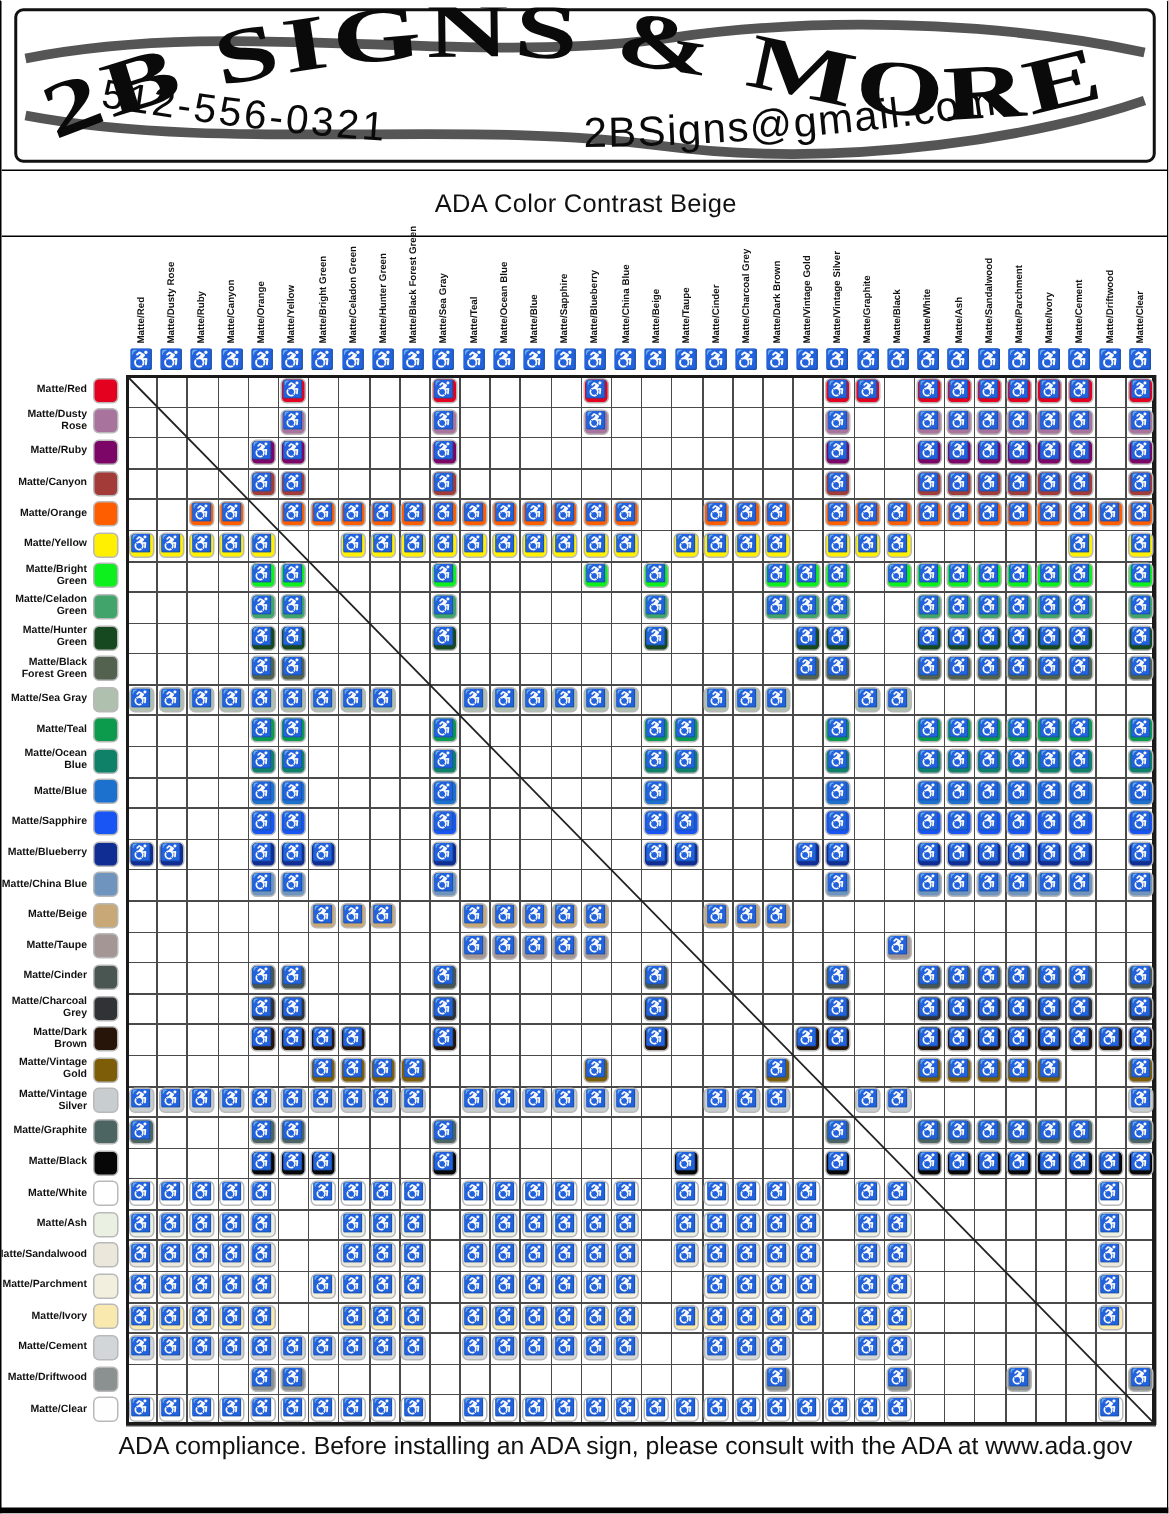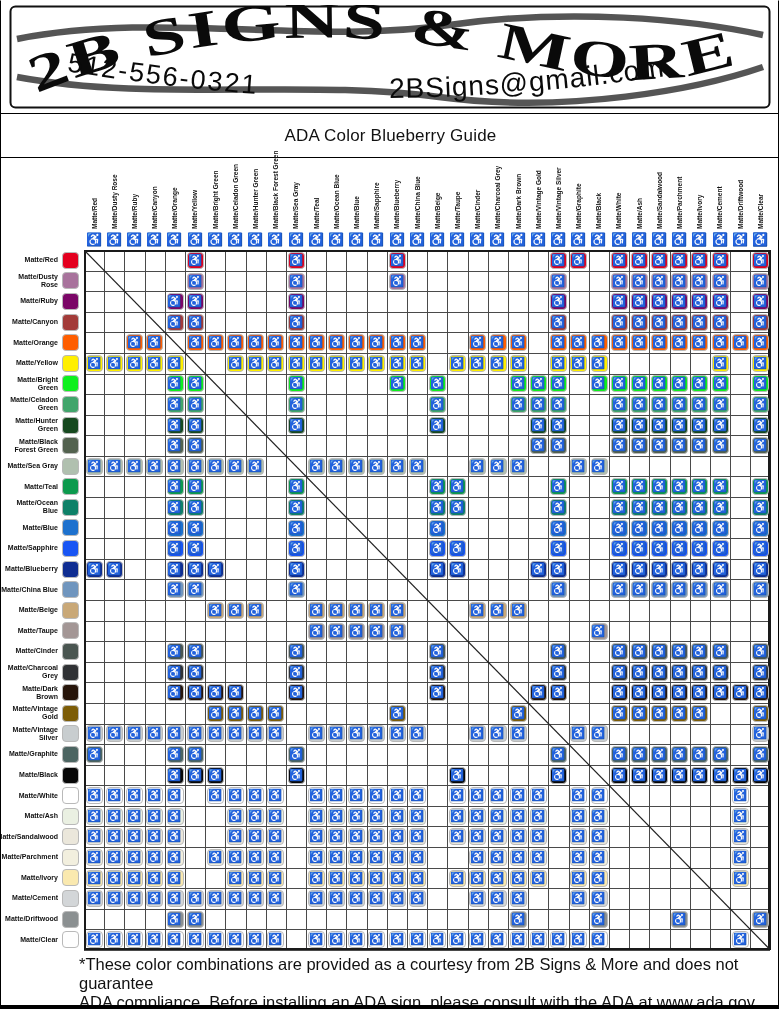--- a/index.html
+++ b/index.html
@@ -44,21 +44,21 @@
     </text>
     <text font-family="'Liberation Sans', sans-serif" font-size="27" fill="#0a0a0a" letter-spacing="2">
       <textPath href="#arcContact" startOffset="14">512-556-0321</textPath>
     </text>
     <text font-family="'Liberation Sans', sans-serif" font-size="28" fill="#0a0a0a" letter-spacing="1">
       <textPath href="#arcContact" startOffset="338">2BSigns@gmail.com</textPath>
     </text>
   </svg>
 
   <div class="titlebar">
-    <span>ADA Color Blueberry Guide</span>
+    <span>ADA Color Contrast Beige</span>
   </div>
 
   <div id="labels">
       <div class="clab" style="left:89.5px;top:228px">Matte/Red</div>
       <div class="hicon " style="left:83.0px;width:20.19px;color:#E4001F">♿</div>
       <div class="rlab" style="top:249.0px;height:20.588px">Matte/Red</div>
       <div class="swatch" style="top:250.8px;background:#E4001F"></div>
       <div class="clab" style="left:109.7px;top:228px">Matte/Dusty Rose</div>
       <div class="hicon " style="left:103.2px;width:20.19px;color:#A8739C">♿</div>
       <div class="rlab" style="top:269.6px;height:20.588px">Matte/Dusty Rose</div>
@@ -261,17 +261,16 @@
         <line x1="0" y1="659.5" x2="686.46" y2="659.5" stroke="#4a4a4a" stroke-width="1"></line>
         <line x1="666.5" y1="0" x2="666.5" y2="699.9920000000001" stroke="#4a4a4a" stroke-width="1"></line>
         <line x1="0" y1="679.5" x2="686.46" y2="679.5" stroke="#4a4a4a" stroke-width="1"></line>
         <line x1="686.5" y1="0" x2="686.5" y2="699.9920000000001" stroke="#4a4a4a" stroke-width="1"></line>
         <line x1="0" y1="700.5" x2="686.46" y2="700.5" stroke="#4a4a4a" stroke-width="1"></line>
         <rect x="1" y="1" width="684.46" height="697.9920000000001" fill="none" stroke="#1a1a1a" stroke-width="2.5"></rect>
         <line x1="1" y1="1" x2="685.46" y2="698.9920000000001" stroke="#222" stroke-width="1.2" shape-rendering="auto"></line>
       </svg><div class="cellsq" style="left:102.7px;top:1.9px;background:#E4001F;color:#FFEF00">♿</div><div class="cellsq" style="left:203.6px;top:1.9px;background:#E4001F;color:#B0C0AF">♿</div><div class="cellsq" style="left:304.6px;top:1.9px;background:#E4001F;color:#0F2D92">♿</div><div class="cellsq" style="left:466.1px;top:1.9px;background:#E4001F;color:#C8CDCF">♿</div><div class="cellsq" style="left:486.3px;top:1.9px;background:#E4001F;color:#4C6562">♿</div><div class="cellsq" style="left:526.6px;top:1.9px;background:#E4001F;color:#FFFFFF">♿</div><div class="cellsq" style="left:546.8px;top:1.9px;background:#E4001F;color:#EAF0E2">♿</div><div class="cellsq" style="left:567.0px;top:1.9px;background:#E4001F;color:#EBE7DB">♿</div><div class="cellsq" style="left:587.2px;top:1.9px;background:#E4001F;color:#F2EFDE">♿</div><div class="cellsq" style="left:607.4px;top:1.9px;background:#E4001F;color:#FAE9AF">♿</div><div class="cellsq" style="left:627.6px;top:1.9px;background:#E4001F;color:#D3D6D8">♿</div><div class="cellsq" style="left:668.0px;top:1.9px;background:#E4001F;color:#FEFEFE">♿</div><div class="cellsq" style="left:102.7px;top:22.5px;background:#A8739C;color:#FFEF00">♿</div><div class="cellsq" style="left:203.6px;top:22.5px;background:#A8739C;color:#B0C0AF">♿</div><div class="cellsq" style="left:304.6px;top:22.5px;background:#A8739C;color:#0F2D92">♿</div><div class="cellsq" style="left:466.1px;top:22.5px;background:#A8739C;color:#C8CDCF">♿</div><div class="cellsq" style="left:526.6px;top:22.5px;background:#A8739C;color:#FFFFFF">♿</div><div class="cellsq" style="left:546.8px;top:22.5px;background:#A8739C;color:#EAF0E2">♿</div><div class="cellsq" style="left:567.0px;top:22.5px;background:#A8739C;color:#EBE7DB">♿</div><div class="cellsq" style="left:587.2px;top:22.5px;background:#A8739C;color:#F2EFDE">♿</div><div class="cellsq" style="left:607.4px;top:22.5px;background:#A8739C;color:#FAE9AF">♿</div><div class="cellsq" style="left:627.6px;top:22.5px;background:#A8739C;color:#D3D6D8">♿</div><div class="cellsq" style="left:668.0px;top:22.5px;background:#A8739C;color:#FEFEFE">♿</div><div class="cellsq" style="left:82.5px;top:43.1px;background:#7B0667;color:#FF5E00">♿</div><div class="cellsq" style="left:102.7px;top:43.1px;background:#7B0667;color:#FFEF00">♿</div><div class="cellsq" style="left:203.6px;top:43.1px;background:#7B0667;color:#B0C0AF">♿</div><div class="cellsq" style="left:466.1px;top:43.1px;background:#7B0667;color:#C8CDCF">♿</div><div class="cellsq" style="left:526.6px;top:43.1px;background:#7B0667;color:#FFFFFF">♿</div><div class="cellsq" style="left:546.8px;top:43.1px;background:#7B0667;color:#EAF0E2">♿</div><div class="cellsq" style="left:567.0px;top:43.1px;background:#7B0667;color:#EBE7DB">♿</div><div class="cellsq" style="left:587.2px;top:43.1px;background:#7B0667;color:#F2EFDE">♿</div><div class="cellsq" style="left:607.4px;top:43.1px;background:#7B0667;color:#FAE9AF">♿</div><div class="cellsq" style="left:627.6px;top:43.1px;background:#7B0667;color:#D3D6D8">♿</div><div class="cellsq" style="left:668.0px;top:43.1px;background:#7B0667;color:#FEFEFE">♿</div><div class="cellsq" style="left:82.5px;top:63.7px;background:#A33B39;color:#FF5E00">♿</div><div class="cellsq" style="left:102.7px;top:63.7px;background:#A33B39;color:#FFEF00">♿</div><div class="cellsq" style="left:203.6px;top:63.7px;background:#A33B39;color:#B0C0AF">♿</div><div class="cellsq" style="left:466.1px;top:63.7px;background:#A33B39;color:#C8CDCF">♿</div><div class="cellsq" style="left:526.6px;top:63.7px;background:#A33B39;color:#FFFFFF">♿</div><div class="cellsq" style="left:546.8px;top:63.7px;background:#A33B39;color:#EAF0E2">♿</div><div class="cellsq" style="left:567.0px;top:63.7px;background:#A33B39;color:#EBE7DB">♿</div><div class="cellsq" style="left:587.2px;top:63.7px;background:#A33B39;color:#F2EFDE">♿</div><div class="cellsq" style="left:607.4px;top:63.7px;background:#A33B39;color:#FAE9AF">♿</div><div class="cellsq" style="left:627.6px;top:63.7px;background:#A33B39;color:#D3D6D8">♿</div><div class="cellsq" style="left:668.0px;top:63.7px;background:#A33B39;color:#FEFEFE">♿</div><div class="cellsq" style="left:42.1px;top:84.3px;background:#FF5E00;color:#7B0667">♿</div><div class="cellsq" style="left:62.3px;top:84.3px;background:#FF5E00;color:#A33B39">♿</div><div class="cellsq" style="left:102.7px;top:84.3px;background:#FF5E00;color:#FFEF00">♿</div><div class="cellsq" style="left:122.8px;top:84.3px;background:#FF5E00;color:#0EF01E">♿</div><div class="cellsq" style="left:143.0px;top:84.3px;background:#FF5E00;color:#41A56B">♿</div><div class="cellsq" style="left:163.2px;top:84.3px;background:#FF5E00;color:#16491F">♿</div><div class="cellsq" style="left:183.4px;top:84.3px;background:#FF5E00;color:#53624F">♿</div><div class="cellsq" style="left:203.6px;top:84.3px;background:#FF5E00;color:#B0C0AF">♿</div><div class="cellsq" style="left:223.8px;top:84.3px;background:#FF5E00;color:#0C9A4D">♿</div><div class="cellsq" style="left:244.0px;top:84.3px;background:#FF5E00;color:#0E8168">♿</div><div class="cellsq" style="left:264.2px;top:84.3px;background:#FF5E00;color:#1D71CE">♿</div><div class="cellsq" style="left:284.4px;top:84.3px;background:#FF5E00;color:#1855F4">♿</div><div class="cellsq" style="left:304.6px;top:84.3px;background:#FF5E00;color:#0F2D92">♿</div><div class="cellsq" style="left:324.7px;top:84.3px;background:#FF5E00;color:#6F95BE">♿</div><div class="cellsq" style="left:385.3px;top:84.3px;background:#FF5E00;color:#4A5651">♿</div><div class="cellsq" style="left:405.5px;top:84.3px;background:#FF5E00;color:#303235">♿</div><div class="cellsq" style="left:425.7px;top:84.3px;background:#FF5E00;color:#27150A">♿</div><div class="cellsq" style="left:466.1px;top:84.3px;background:#FF5E00;color:#C8CDCF">♿</div><div class="cellsq" style="left:486.3px;top:84.3px;background:#FF5E00;color:#4C6562">♿</div><div class="cellsq" style="left:506.5px;top:84.3px;background:#FF5E00;color:#070707">♿</div><div class="cellsq" style="left:526.6px;top:84.3px;background:#FF5E00;color:#FFFFFF">♿</div><div class="cellsq" style="left:546.8px;top:84.3px;background:#FF5E00;color:#EAF0E2">♿</div><div class="cellsq" style="left:567.0px;top:84.3px;background:#FF5E00;color:#EBE7DB">♿</div><div class="cellsq" style="left:587.2px;top:84.3px;background:#FF5E00;color:#F2EFDE">♿</div><div class="cellsq" style="left:607.4px;top:84.3px;background:#FF5E00;color:#FAE9AF">♿</div><div class="cellsq" style="left:627.6px;top:84.3px;background:#FF5E00;color:#D3D6D8">♿</div><div class="cellsq" style="left:647.8px;top:84.3px;background:#FF5E00;color:#8B9091">♿</div><div class="cellsq" style="left:668.0px;top:84.3px;background:#FF5E00;color:#FEFEFE">♿</div><div class="cellsq" style="left:1.7px;top:104.8px;background:#FFEF00;color:#E4001F">♿</div><div class="cellsq" style="left:21.9px;top:104.8px;background:#FFEF00;color:#A8739C">♿</div><div class="cellsq" style="left:42.1px;top:104.8px;background:#FFEF00;color:#7B0667">♿</div><div class="cellsq" style="left:62.3px;top:104.8px;background:#FFEF00;color:#A33B39">♿</div><div class="cellsq" style="left:82.5px;top:104.8px;background:#FFEF00;color:#FF5E00">♿</div><div class="cellsq" style="left:143.0px;top:104.8px;background:#FFEF00;color:#41A56B">♿</div><div class="cellsq" style="left:163.2px;top:104.8px;background:#FFEF00;color:#16491F">♿</div><div class="cellsq" style="left:183.4px;top:104.8px;background:#FFEF00;color:#53624F">♿</div><div class="cellsq" style="left:203.6px;top:104.8px;background:#FFEF00;color:#B0C0AF">♿</div><div class="cellsq" style="left:223.8px;top:104.8px;background:#FFEF00;color:#0C9A4D">♿</div><div class="cellsq" style="left:244.0px;top:104.8px;background:#FFEF00;color:#0E8168">♿</div><div class="cellsq" style="left:264.2px;top:104.8px;background:#FFEF00;color:#1D71CE">♿</div><div class="cellsq" style="left:284.4px;top:104.8px;background:#FFEF00;color:#1855F4">♿</div><div class="cellsq" style="left:304.6px;top:104.8px;background:#FFEF00;color:#0F2D92">♿</div><div class="cellsq" style="left:324.7px;top:104.8px;background:#FFEF00;color:#6F95BE">♿</div><div class="cellsq" style="left:365.1px;top:104.8px;background:#FFEF00;color:#A39695">♿</div><div class="cellsq" style="left:385.3px;top:104.8px;background:#FFEF00;color:#4A5651">♿</div><div class="cellsq" style="left:405.5px;top:104.8px;background:#FFEF00;color:#303235">♿</div><div class="cellsq" style="left:425.7px;top:104.8px;background:#FFEF00;color:#27150A">♿</div><div class="cellsq" style="left:466.1px;top:104.8px;background:#FFEF00;color:#C8CDCF">♿</div><div class="cellsq" style="left:486.3px;top:104.8px;background:#FFEF00;color:#4C6562">♿</div><div class="cellsq" style="left:506.5px;top:104.8px;background:#FFEF00;color:#070707">♿</div><div class="cellsq" style="left:627.6px;top:104.8px;background:#FFEF00;color:#D3D6D8">♿</div><div class="cellsq" style="left:668.0px;top:104.8px;background:#FFEF00;color:#FEFEFE">♿</div><div class="cellsq" style="left:82.5px;top:125.4px;background:#0EF01E;color:#FF5E00">♿</div><div class="cellsq" style="left:102.7px;top:125.4px;background:#0EF01E;color:#FFEF00">♿</div><div class="cellsq" style="left:203.6px;top:125.4px;background:#0EF01E;color:#B0C0AF">♿</div><div class="cellsq" style="left:304.6px;top:125.4px;background:#0EF01E;color:#0F2D92">♿</div><div class="cellsq" style="left:344.9px;top:125.4px;background:#0EF01E;color:#C9A877">♿</div><div class="cellsq" style="left:425.7px;top:125.4px;background:#0EF01E;color:#27150A">♿</div><div class="cellsq" style="left:445.9px;top:125.4px;background:#0EF01E;color:#7D5D07">♿</div><div class="cellsq" style="left:466.1px;top:125.4px;background:#0EF01E;color:#C8CDCF">♿</div><div class="cellsq" style="left:506.5px;top:125.4px;background:#0EF01E;color:#070707">♿</div><div class="cellsq" style="left:526.6px;top:125.4px;background:#0EF01E;color:#FFFFFF">♿</div><div class="cellsq" style="left:546.8px;top:125.4px;background:#0EF01E;color:#EAF0E2">♿</div><div class="cellsq" style="left:567.0px;top:125.4px;background:#0EF01E;color:#EBE7DB">♿</div><div class="cellsq" style="left:587.2px;top:125.4px;background:#0EF01E;color:#F2EFDE">♿</div><div class="cellsq" style="left:607.4px;top:125.4px;background:#0EF01E;color:#FAE9AF">♿</div><div class="cellsq" style="left:627.6px;top:125.4px;background:#0EF01E;color:#D3D6D8">♿</div><div class="cellsq" style="left:668.0px;top:125.4px;background:#0EF01E;color:#FEFEFE">♿</div><div class="cellsq" style="left:82.5px;top:146.0px;background:#41A56B;color:#FF5E00">♿</div><div class="cellsq" style="left:102.7px;top:146.0px;background:#41A56B;color:#FFEF00">♿</div><div class="cellsq" style="left:203.6px;top:146.0px;background:#41A56B;color:#B0C0AF">♿</div><div class="cellsq" style="left:344.9px;top:146.0px;background:#41A56B;color:#C9A877">♿</div><div class="cellsq" style="left:425.7px;top:146.0px;background:#41A56B;color:#27150A">♿</div><div class="cellsq" style="left:445.9px;top:146.0px;background:#41A56B;color:#7D5D07">♿</div><div class="cellsq" style="left:466.1px;top:146.0px;background:#41A56B;color:#C8CDCF">♿</div><div class="cellsq" style="left:526.6px;top:146.0px;background:#41A56B;color:#FFFFFF">♿</div><div class="cellsq" style="left:546.8px;top:146.0px;background:#41A56B;color:#EAF0E2">♿</div><div class="cellsq" style="left:567.0px;top:146.0px;background:#41A56B;color:#EBE7DB">♿</div><div class="cellsq" style="left:587.2px;top:146.0px;background:#41A56B;color:#F2EFDE">♿</div><div class="cellsq" style="left:607.4px;top:146.0px;background:#41A56B;color:#FAE9AF">♿</div><div class="cellsq" style="left:627.6px;top:146.0px;background:#41A56B;color:#D3D6D8">♿</div><div class="cellsq" style="left:668.0px;top:146.0px;background:#41A56B;color:#FEFEFE">♿</div><div class="cellsq" style="left:82.5px;top:166.6px;background:#16491F;color:#FF5E00">♿</div><div class="cellsq" style="left:102.7px;top:166.6px;background:#16491F;color:#FFEF00">♿</div><div class="cellsq" style="left:203.6px;top:166.6px;background:#16491F;color:#B0C0AF">♿</div><div class="cellsq" style="left:344.9px;top:166.6px;background:#16491F;color:#C9A877">♿</div><div class="cellsq" style="left:445.9px;top:166.6px;background:#16491F;color:#7D5D07">♿</div><div class="cellsq" style="left:466.1px;top:166.6px;background:#16491F;color:#C8CDCF">♿</div><div class="cellsq" style="left:526.6px;top:166.6px;background:#16491F;color:#FFFFFF">♿</div><div class="cellsq" style="left:546.8px;top:166.6px;background:#16491F;color:#EAF0E2">♿</div><div class="cellsq" style="left:567.0px;top:166.6px;background:#16491F;color:#EBE7DB">♿</div><div class="cellsq" style="left:587.2px;top:166.6px;background:#16491F;color:#F2EFDE">♿</div><div class="cellsq" style="left:607.4px;top:166.6px;background:#16491F;color:#FAE9AF">♿</div><div class="cellsq" style="left:627.6px;top:166.6px;background:#16491F;color:#D3D6D8">♿</div><div class="cellsq" style="left:668.0px;top:166.6px;background:#16491F;color:#FEFEFE">♿</div><div class="cellsq" style="left:82.5px;top:187.2px;background:#53624F;color:#FF5E00">♿</div><div class="cellsq" style="left:102.7px;top:187.2px;background:#53624F;color:#FFEF00">♿</div><div class="cellsq" style="left:445.9px;top:187.2px;background:#53624F;color:#7D5D07">♿</div><div class="cellsq" style="left:466.1px;top:187.2px;background:#53624F;color:#C8CDCF">♿</div><div class="cellsq" style="left:526.6px;top:187.2px;background:#53624F;color:#FFFFFF">♿</div><div class="cellsq" style="left:546.8px;top:187.2px;background:#53624F;color:#EAF0E2">♿</div><div class="cellsq" style="left:567.0px;top:187.2px;background:#53624F;color:#EBE7DB">♿</div><div class="cellsq" style="left:587.2px;top:187.2px;background:#53624F;color:#F2EFDE">♿</div><div class="cellsq" style="left:607.4px;top:187.2px;background:#53624F;color:#FAE9AF">♿</div><div class="cellsq" style="left:627.6px;top:187.2px;background:#53624F;color:#D3D6D8">♿</div><div class="cellsq" style="left:668.0px;top:187.2px;background:#53624F;color:#FEFEFE">♿</div><div class="cellsq" style="left:1.7px;top:207.8px;background:#B0C0AF;color:#E4001F">♿</div><div class="cellsq" style="left:21.9px;top:207.8px;background:#B0C0AF;color:#A8739C">♿</div><div class="cellsq" style="left:42.1px;top:207.8px;background:#B0C0AF;color:#7B0667">♿</div><div class="cellsq" style="left:62.3px;top:207.8px;background:#B0C0AF;color:#A33B39">♿</div><div class="cellsq" style="left:82.5px;top:207.8px;background:#B0C0AF;color:#FF5E00">♿</div><div class="cellsq" style="left:102.7px;top:207.8px;background:#B0C0AF;color:#FFEF00">♿</div><div class="cellsq" style="left:122.8px;top:207.8px;background:#B0C0AF;color:#0EF01E">♿</div><div class="cellsq" style="left:143.0px;top:207.8px;background:#B0C0AF;color:#41A56B">♿</div><div class="cellsq" style="left:163.2px;top:207.8px;background:#B0C0AF;color:#16491F">♿</div><div class="cellsq" style="left:223.8px;top:207.8px;background:#B0C0AF;color:#0C9A4D">♿</div><div class="cellsq" style="left:244.0px;top:207.8px;background:#B0C0AF;color:#0E8168">♿</div><div class="cellsq" style="left:264.2px;top:207.8px;background:#B0C0AF;color:#1D71CE">♿</div><div class="cellsq" style="left:284.4px;top:207.8px;background:#B0C0AF;color:#1855F4">♿</div><div class="cellsq" style="left:304.6px;top:207.8px;background:#B0C0AF;color:#0F2D92">♿</div><div class="cellsq" style="left:324.7px;top:207.8px;background:#B0C0AF;color:#6F95BE">♿</div><div class="cellsq" style="left:385.3px;top:207.8px;background:#B0C0AF;color:#4A5651">♿</div><div class="cellsq" style="left:405.5px;top:207.8px;background:#B0C0AF;color:#303235">♿</div><div class="cellsq" style="left:425.7px;top:207.8px;background:#B0C0AF;color:#27150A">♿</div><div class="cellsq" style="left:486.3px;top:207.8px;background:#B0C0AF;color:#4C6562">♿</div><div class="cellsq" style="left:506.5px;top:207.8px;background:#B0C0AF;color:#070707">♿</div><div class="cellsq" style="left:82.5px;top:228.4px;background:#0C9A4D;color:#FF5E00">♿</div><div class="cellsq" style="left:102.7px;top:228.4px;background:#0C9A4D;color:#FFEF00">♿</div><div class="cellsq" style="left:203.6px;top:228.4px;background:#0C9A4D;color:#B0C0AF">♿</div><div class="cellsq" style="left:344.9px;top:228.4px;background:#0C9A4D;color:#C9A877">♿</div><div class="cellsq" style="left:365.1px;top:228.4px;background:#0C9A4D;color:#A39695">♿</div><div class="cellsq" style="left:466.1px;top:228.4px;background:#0C9A4D;color:#C8CDCF">♿</div><div class="cellsq" style="left:526.6px;top:228.4px;background:#0C9A4D;color:#FFFFFF">♿</div><div class="cellsq" style="left:546.8px;top:228.4px;background:#0C9A4D;color:#EAF0E2">♿</div><div class="cellsq" style="left:567.0px;top:228.4px;background:#0C9A4D;color:#EBE7DB">♿</div><div class="cellsq" style="left:587.2px;top:228.4px;background:#0C9A4D;color:#F2EFDE">♿</div><div class="cellsq" style="left:607.4px;top:228.4px;background:#0C9A4D;color:#FAE9AF">♿</div><div class="cellsq" style="left:627.6px;top:228.4px;background:#0C9A4D;color:#D3D6D8">♿</div><div class="cellsq" style="left:668.0px;top:228.4px;background:#0C9A4D;color:#FEFEFE">♿</div><div class="cellsq" style="left:82.5px;top:249.0px;background:#0E8168;color:#FF5E00">♿</div><div class="cellsq" style="left:102.7px;top:249.0px;background:#0E8168;color:#FFEF00">♿</div><div class="cellsq" style="left:203.6px;top:249.0px;background:#0E8168;color:#B0C0AF">♿</div><div class="cellsq" style="left:344.9px;top:249.0px;background:#0E8168;color:#C9A877">♿</div><div class="cellsq" style="left:365.1px;top:249.0px;background:#0E8168;color:#A39695">♿</div><div class="cellsq" style="left:466.1px;top:249.0px;background:#0E8168;color:#C8CDCF">♿</div><div class="cellsq" style="left:526.6px;top:249.0px;background:#0E8168;color:#FFFFFF">♿</div><div class="cellsq" style="left:546.8px;top:249.0px;background:#0E8168;color:#EAF0E2">♿</div><div class="cellsq" style="left:567.0px;top:249.0px;background:#0E8168;color:#EBE7DB">♿</div><div class="cellsq" style="left:587.2px;top:249.0px;background:#0E8168;color:#F2EFDE">♿</div><div class="cellsq" style="left:607.4px;top:249.0px;background:#0E8168;color:#FAE9AF">♿</div><div class="cellsq" style="left:627.6px;top:249.0px;background:#0E8168;color:#D3D6D8">♿</div><div class="cellsq" style="left:668.0px;top:249.0px;background:#0E8168;color:#FEFEFE">♿</div><div class="cellsq" style="left:82.5px;top:269.5px;background:#1D71CE;color:#FF5E00">♿</div><div class="cellsq" style="left:102.7px;top:269.5px;background:#1D71CE;color:#FFEF00">♿</div><div class="cellsq" style="left:203.6px;top:269.5px;background:#1D71CE;color:#B0C0AF">♿</div><div class="cellsq" style="left:344.9px;top:269.5px;background:#1D71CE;color:#C9A877">♿</div><div class="cellsq" style="left:466.1px;top:269.5px;background:#1D71CE;color:#C8CDCF">♿</div><div class="cellsq" style="left:526.6px;top:269.5px;background:#1D71CE;color:#FFFFFF">♿</div><div class="cellsq" style="left:546.8px;top:269.5px;background:#1D71CE;color:#EAF0E2">♿</div><div class="cellsq" style="left:567.0px;top:269.5px;background:#1D71CE;color:#EBE7DB">♿</div><div class="cellsq" style="left:587.2px;top:269.5px;background:#1D71CE;color:#F2EFDE">♿</div><div class="cellsq" style="left:607.4px;top:269.5px;background:#1D71CE;color:#FAE9AF">♿</div><div class="cellsq" style="left:627.6px;top:269.5px;background:#1D71CE;color:#D3D6D8">♿</div><div class="cellsq" style="left:668.0px;top:269.5px;background:#1D71CE;color:#FEFEFE">♿</div><div class="cellsq" style="left:82.5px;top:290.1px;background:#1855F4;color:#FF5E00">♿</div><div class="cellsq" style="left:102.7px;top:290.1px;background:#1855F4;color:#FFEF00">♿</div><div class="cellsq" style="left:203.6px;top:290.1px;background:#1855F4;color:#B0C0AF">♿</div><div class="cellsq" style="left:344.9px;top:290.1px;background:#1855F4;color:#C9A877">♿</div><div class="cellsq" style="left:365.1px;top:290.1px;background:#1855F4;color:#A39695">♿</div><div class="cellsq" style="left:466.1px;top:290.1px;background:#1855F4;color:#C8CDCF">♿</div><div class="cellsq" style="left:526.6px;top:290.1px;background:#1855F4;color:#FFFFFF">♿</div><div class="cellsq" style="left:546.8px;top:290.1px;background:#1855F4;color:#EAF0E2">♿</div><div class="cellsq" style="left:567.0px;top:290.1px;background:#1855F4;color:#EBE7DB">♿</div><div class="cellsq" style="left:587.2px;top:290.1px;background:#1855F4;color:#F2EFDE">♿</div><div class="cellsq" style="left:607.4px;top:290.1px;background:#1855F4;color:#FAE9AF">♿</div><div class="cellsq" style="left:627.6px;top:290.1px;background:#1855F4;color:#D3D6D8">♿</div><div class="cellsq" style="left:668.0px;top:290.1px;background:#1855F4;color:#FEFEFE">♿</div><div class="cellsq" style="left:1.7px;top:310.7px;background:#0F2D92;color:#E4001F">♿</div><div class="cellsq" style="left:21.9px;top:310.7px;background:#0F2D92;color:#A8739C">♿</div><div class="cellsq" style="left:82.5px;top:310.7px;background:#0F2D92;color:#FF5E00">♿</div><div class="cellsq" style="left:102.7px;top:310.7px;background:#0F2D92;color:#FFEF00">♿</div><div class="cellsq" style="left:122.8px;top:310.7px;background:#0F2D92;color:#0EF01E">♿</div><div class="cellsq" style="left:203.6px;top:310.7px;background:#0F2D92;color:#B0C0AF">♿</div><div class="cellsq" style="left:344.9px;top:310.7px;background:#0F2D92;color:#C9A877">♿</div><div class="cellsq" style="left:365.1px;top:310.7px;background:#0F2D92;color:#A39695">♿</div><div class="cellsq" style="left:445.9px;top:310.7px;background:#0F2D92;color:#7D5D07">♿</div><div class="cellsq" style="left:466.1px;top:310.7px;background:#0F2D92;color:#C8CDCF">♿</div><div class="cellsq" style="left:526.6px;top:310.7px;background:#0F2D92;color:#FFFFFF">♿</div><div class="cellsq" style="left:546.8px;top:310.7px;background:#0F2D92;color:#EAF0E2">♿</div><div class="cellsq" style="left:567.0px;top:310.7px;background:#0F2D92;color:#EBE7DB">♿</div><div class="cellsq" style="left:587.2px;top:310.7px;background:#0F2D92;color:#F2EFDE">♿</div><div class="cellsq" style="left:607.4px;top:310.7px;background:#0F2D92;color:#FAE9AF">♿</div><div class="cellsq" style="left:627.6px;top:310.7px;background:#0F2D92;color:#D3D6D8">♿</div><div class="cellsq" style="left:668.0px;top:310.7px;background:#0F2D92;color:#FEFEFE">♿</div><div class="cellsq" style="left:82.5px;top:331.3px;background:#6F95BE;color:#FF5E00">♿</div><div class="cellsq" style="left:102.7px;top:331.3px;background:#6F95BE;color:#FFEF00">♿</div><div class="cellsq" style="left:203.6px;top:331.3px;background:#6F95BE;color:#B0C0AF">♿</div><div class="cellsq" style="left:466.1px;top:331.3px;background:#6F95BE;color:#C8CDCF">♿</div><div class="cellsq" style="left:526.6px;top:331.3px;background:#6F95BE;color:#FFFFFF">♿</div><div class="cellsq" style="left:546.8px;top:331.3px;background:#6F95BE;color:#EAF0E2">♿</div><div class="cellsq" style="left:567.0px;top:331.3px;background:#6F95BE;color:#EBE7DB">♿</div><div class="cellsq" style="left:587.2px;top:331.3px;background:#6F95BE;color:#F2EFDE">♿</div><div class="cellsq" style="left:607.4px;top:331.3px;background:#6F95BE;color:#FAE9AF">♿</div><div class="cellsq" style="left:627.6px;top:331.3px;background:#6F95BE;color:#D3D6D8">♿</div><div class="cellsq" style="left:668.0px;top:331.3px;background:#6F95BE;color:#FEFEFE">♿</div><div class="cellsq" style="left:122.8px;top:351.9px;background:#C9A877;color:#0EF01E">♿</div><div class="cellsq" style="left:143.0px;top:351.9px;background:#C9A877;color:#41A56B">♿</div><div class="cellsq" style="left:163.2px;top:351.9px;background:#C9A877;color:#16491F">♿</div><div class="cellsq" style="left:223.8px;top:351.9px;background:#C9A877;color:#0C9A4D">♿</div><div class="cellsq" style="left:244.0px;top:351.9px;background:#C9A877;color:#0E8168">♿</div><div class="cellsq" style="left:264.2px;top:351.9px;background:#C9A877;color:#1D71CE">♿</div><div class="cellsq" style="left:284.4px;top:351.9px;background:#C9A877;color:#1855F4">♿</div><div class="cellsq" style="left:304.6px;top:351.9px;background:#C9A877;color:#0F2D92">♿</div><div class="cellsq" style="left:385.3px;top:351.9px;background:#C9A877;color:#4A5651">♿</div><div class="cellsq" style="left:405.5px;top:351.9px;background:#C9A877;color:#303235">♿</div><div class="cellsq" style="left:425.7px;top:351.9px;background:#C9A877;color:#27150A">♿</div><div class="cellsq" style="left:223.8px;top:372.5px;background:#A39695;color:#0C9A4D">♿</div><div class="cellsq" style="left:244.0px;top:372.5px;background:#A39695;color:#0E8168">♿</div><div class="cellsq" style="left:264.2px;top:372.5px;background:#A39695;color:#1D71CE">♿</div><div class="cellsq" style="left:284.4px;top:372.5px;background:#A39695;color:#1855F4">♿</div><div class="cellsq" style="left:304.6px;top:372.5px;background:#A39695;color:#0F2D92">♿</div><div class="cellsq" style="left:506.5px;top:372.5px;background:#A39695;color:#070707">♿</div><div class="cellsq" style="left:82.5px;top:393.1px;background:#4A5651;color:#FF5E00">♿</div><div class="cellsq" style="left:102.7px;top:393.1px;background:#4A5651;color:#FFEF00">♿</div><div class="cellsq" style="left:203.6px;top:393.1px;background:#4A5651;color:#B0C0AF">♿</div><div class="cellsq" style="left:344.9px;top:393.1px;background:#4A5651;color:#C9A877">♿</div><div class="cellsq" style="left:466.1px;top:393.1px;background:#4A5651;color:#C8CDCF">♿</div><div class="cellsq" style="left:526.6px;top:393.1px;background:#4A5651;color:#FFFFFF">♿</div><div class="cellsq" style="left:546.8px;top:393.1px;background:#4A5651;color:#EAF0E2">♿</div><div class="cellsq" style="left:567.0px;top:393.1px;background:#4A5651;color:#EBE7DB">♿</div><div class="cellsq" style="left:587.2px;top:393.1px;background:#4A5651;color:#F2EFDE">♿</div><div class="cellsq" style="left:607.4px;top:393.1px;background:#4A5651;color:#FAE9AF">♿</div><div class="cellsq" style="left:627.6px;top:393.1px;background:#4A5651;color:#D3D6D8">♿</div><div class="cellsq" style="left:668.0px;top:393.1px;background:#4A5651;color:#FEFEFE">♿</div><div class="cellsq" style="left:82.5px;top:413.7px;background:#303235;color:#FF5E00">♿</div><div class="cellsq" style="left:102.7px;top:413.7px;background:#303235;color:#FFEF00">♿</div><div class="cellsq" style="left:203.6px;top:413.7px;background:#303235;color:#B0C0AF">♿</div><div class="cellsq" style="left:344.9px;top:413.7px;background:#303235;color:#C9A877">♿</div><div class="cellsq" style="left:466.1px;top:413.7px;background:#303235;color:#C8CDCF">♿</div><div class="cellsq" style="left:526.6px;top:413.7px;background:#303235;color:#FFFFFF">♿</div><div class="cellsq" style="left:546.8px;top:413.7px;background:#303235;color:#EAF0E2">♿</div><div class="cellsq" style="left:567.0px;top:413.7px;background:#303235;color:#EBE7DB">♿</div><div class="cellsq" style="left:587.2px;top:413.7px;background:#303235;color:#F2EFDE">♿</div><div class="cellsq" style="left:607.4px;top:413.7px;background:#303235;color:#FAE9AF">♿</div><div class="cellsq" style="left:627.6px;top:413.7px;background:#303235;color:#D3D6D8">♿</div><div class="cellsq" style="left:668.0px;top:413.7px;background:#303235;color:#FEFEFE">♿</div><div class="cellsq" style="left:82.5px;top:434.2px;background:#27150A;color:#FF5E00">♿</div><div class="cellsq" style="left:102.7px;top:434.2px;background:#27150A;color:#FFEF00">♿</div><div class="cellsq" style="left:122.8px;top:434.2px;background:#27150A;color:#0EF01E">♿</div><div class="cellsq" style="left:143.0px;top:434.2px;background:#27150A;color:#41A56B">♿</div><div class="cellsq" style="left:203.6px;top:434.2px;background:#27150A;color:#B0C0AF">♿</div><div class="cellsq" style="left:344.9px;top:434.2px;background:#27150A;color:#C9A877">♿</div><div class="cellsq" style="left:445.9px;top:434.2px;background:#27150A;color:#7D5D07">♿</div><div class="cellsq" style="left:466.1px;top:434.2px;background:#27150A;color:#C8CDCF">♿</div><div class="cellsq" style="left:526.6px;top:434.2px;background:#27150A;color:#FFFFFF">♿</div><div class="cellsq" style="left:546.8px;top:434.2px;background:#27150A;color:#EAF0E2">♿</div><div class="cellsq" style="left:567.0px;top:434.2px;background:#27150A;color:#EBE7DB">♿</div><div class="cellsq" style="left:587.2px;top:434.2px;background:#27150A;color:#F2EFDE">♿</div><div class="cellsq" style="left:607.4px;top:434.2px;background:#27150A;color:#FAE9AF">♿</div><div class="cellsq" style="left:627.6px;top:434.2px;background:#27150A;color:#D3D6D8">♿</div><div class="cellsq" style="left:647.8px;top:434.2px;background:#27150A;color:#8B9091">♿</div><div class="cellsq" style="left:668.0px;top:434.2px;background:#27150A;color:#FEFEFE">♿</div><div class="cellsq" style="left:122.8px;top:454.8px;background:#7D5D07;color:#0EF01E">♿</div><div class="cellsq" style="left:143.0px;top:454.8px;background:#7D5D07;color:#41A56B">♿</div><div class="cellsq" style="left:163.2px;top:454.8px;background:#7D5D07;color:#16491F">♿</div><div class="cellsq" style="left:183.4px;top:454.8px;background:#7D5D07;color:#53624F">♿</div><div class="cellsq" style="left:304.6px;top:454.8px;background:#7D5D07;color:#0F2D92">♿</div><div class="cellsq" style="left:425.7px;top:454.8px;background:#7D5D07;color:#27150A">♿</div><div class="cellsq" style="left:526.6px;top:454.8px;background:#7D5D07;color:#FFFFFF">♿</div><div class="cellsq" style="left:546.8px;top:454.8px;background:#7D5D07;color:#EAF0E2">♿</div><div class="cellsq" style="left:567.0px;top:454.8px;background:#7D5D07;color:#EBE7DB">♿</div><div class="cellsq" style="left:587.2px;top:454.8px;background:#7D5D07;color:#F2EFDE">♿</div><div class="cellsq" style="left:607.4px;top:454.8px;background:#7D5D07;color:#FAE9AF">♿</div><div class="cellsq" style="left:668.0px;top:454.8px;background:#7D5D07;color:#FEFEFE">♿</div><div class="cellsq" style="left:1.7px;top:475.4px;background:#C8CDCF;color:#E4001F">♿</div><div class="cellsq" style="left:21.9px;top:475.4px;background:#C8CDCF;color:#A8739C">♿</div><div class="cellsq" style="left:42.1px;top:475.4px;background:#C8CDCF;color:#7B0667">♿</div><div class="cellsq" style="left:62.3px;top:475.4px;background:#C8CDCF;color:#A33B39">♿</div><div class="cellsq" style="left:82.5px;top:475.4px;background:#C8CDCF;color:#FF5E00">♿</div><div class="cellsq" style="left:102.7px;top:475.4px;background:#C8CDCF;color:#FFEF00">♿</div><div class="cellsq" style="left:122.8px;top:475.4px;background:#C8CDCF;color:#0EF01E">♿</div><div class="cellsq" style="left:143.0px;top:475.4px;background:#C8CDCF;color:#41A56B">♿</div><div class="cellsq" style="left:163.2px;top:475.4px;background:#C8CDCF;color:#16491F">♿</div><div class="cellsq" style="left:183.4px;top:475.4px;background:#C8CDCF;color:#53624F">♿</div><div class="cellsq" style="left:223.8px;top:475.4px;background:#C8CDCF;color:#0C9A4D">♿</div><div class="cellsq" style="left:244.0px;top:475.4px;background:#C8CDCF;color:#0E8168">♿</div><div class="cellsq" style="left:264.2px;top:475.4px;background:#C8CDCF;color:#1D71CE">♿</div><div class="cellsq" style="left:284.4px;top:475.4px;background:#C8CDCF;color:#1855F4">♿</div><div class="cellsq" style="left:304.6px;top:475.4px;background:#C8CDCF;color:#0F2D92">♿</div><div class="cellsq" style="left:324.7px;top:475.4px;background:#C8CDCF;color:#6F95BE">♿</div><div class="cellsq" style="left:385.3px;top:475.4px;background:#C8CDCF;color:#4A5651">♿</div><div class="cellsq" style="left:405.5px;top:475.4px;background:#C8CDCF;color:#303235">♿</div><div class="cellsq" style="left:425.7px;top:475.4px;background:#C8CDCF;color:#27150A">♿</div><div class="cellsq" style="left:486.3px;top:475.4px;background:#C8CDCF;color:#4C6562">♿</div><div class="cellsq" style="left:506.5px;top:475.4px;background:#C8CDCF;color:#070707">♿</div><div class="cellsq" style="left:668.0px;top:475.4px;background:#C8CDCF;color:#FEFEFE">♿</div><div class="cellsq" style="left:1.7px;top:496.0px;background:#4C6562;color:#E4001F">♿</div><div class="cellsq" style="left:82.5px;top:496.0px;background:#4C6562;color:#FF5E00">♿</div><div class="cellsq" style="left:102.7px;top:496.0px;background:#4C6562;color:#FFEF00">♿</div><div class="cellsq" style="left:203.6px;top:496.0px;background:#4C6562;color:#B0C0AF">♿</div><div class="cellsq" style="left:466.1px;top:496.0px;background:#4C6562;color:#C8CDCF">♿</div><div class="cellsq" style="left:526.6px;top:496.0px;background:#4C6562;color:#FFFFFF">♿</div><div class="cellsq" style="left:546.8px;top:496.0px;background:#4C6562;color:#EAF0E2">♿</div><div class="cellsq" style="left:567.0px;top:496.0px;background:#4C6562;color:#EBE7DB">♿</div><div class="cellsq" style="left:587.2px;top:496.0px;background:#4C6562;color:#F2EFDE">♿</div><div class="cellsq" style="left:607.4px;top:496.0px;background:#4C6562;color:#FAE9AF">♿</div><div class="cellsq" style="left:627.6px;top:496.0px;background:#4C6562;color:#D3D6D8">♿</div><div class="cellsq" style="left:668.0px;top:496.0px;background:#4C6562;color:#FEFEFE">♿</div><div class="cellsq" style="left:82.5px;top:516.6px;background:#070707;color:#FF5E00">♿</div><div class="cellsq" style="left:102.7px;top:516.6px;background:#070707;color:#FFEF00">♿</div><div class="cellsq" style="left:122.8px;top:516.6px;background:#070707;color:#0EF01E">♿</div><div class="cellsq" style="left:203.6px;top:516.6px;background:#070707;color:#B0C0AF">♿</div><div class="cellsq" style="left:365.1px;top:516.6px;background:#070707;color:#A39695">♿</div><div class="cellsq" style="left:466.1px;top:516.6px;background:#070707;color:#C8CDCF">♿</div><div class="cellsq" style="left:526.6px;top:516.6px;background:#070707;color:#FFFFFF">♿</div><div class="cellsq" style="left:546.8px;top:516.6px;background:#070707;color:#EAF0E2">♿</div><div class="cellsq" style="left:567.0px;top:516.6px;background:#070707;color:#EBE7DB">♿</div><div class="cellsq" style="left:587.2px;top:516.6px;background:#070707;color:#F2EFDE">♿</div><div class="cellsq" style="left:607.4px;top:516.6px;background:#070707;color:#FAE9AF">♿</div><div class="cellsq" style="left:627.6px;top:516.6px;background:#070707;color:#D3D6D8">♿</div><div class="cellsq" style="left:647.8px;top:516.6px;background:#070707;color:#8B9091">♿</div><div class="cellsq" style="left:668.0px;top:516.6px;background:#070707;color:#FEFEFE">♿</div><div class="cellsq" style="left:1.7px;top:537.2px;background:#FFFFFF;color:#E4001F">♿</div><div class="cellsq" style="left:21.9px;top:537.2px;background:#FFFFFF;color:#A8739C">♿</div><div class="cellsq" style="left:42.1px;top:537.2px;background:#FFFFFF;color:#7B0667">♿</div><div class="cellsq" style="left:62.3px;top:537.2px;background:#FFFFFF;color:#A33B39">♿</div><div class="cellsq" style="left:82.5px;top:537.2px;background:#FFFFFF;color:#FF5E00">♿</div><div class="cellsq" style="left:122.8px;top:537.2px;background:#FFFFFF;color:#0EF01E">♿</div><div class="cellsq" style="left:143.0px;top:537.2px;background:#FFFFFF;color:#41A56B">♿</div><div class="cellsq" style="left:163.2px;top:537.2px;background:#FFFFFF;color:#16491F">♿</div><div class="cellsq" style="left:183.4px;top:537.2px;background:#FFFFFF;color:#53624F">♿</div><div class="cellsq" style="left:223.8px;top:537.2px;background:#FFFFFF;color:#0C9A4D">♿</div><div class="cellsq" style="left:244.0px;top:537.2px;background:#FFFFFF;color:#0E8168">♿</div><div class="cellsq" style="left:264.2px;top:537.2px;background:#FFFFFF;color:#1D71CE">♿</div><div class="cellsq" style="left:284.4px;top:537.2px;background:#FFFFFF;color:#1855F4">♿</div><div class="cellsq" style="left:304.6px;top:537.2px;background:#FFFFFF;color:#0F2D92">♿</div><div class="cellsq" style="left:324.7px;top:537.2px;background:#FFFFFF;color:#6F95BE">♿</div><div class="cellsq" style="left:365.1px;top:537.2px;background:#FFFFFF;color:#A39695">♿</div><div class="cellsq" style="left:385.3px;top:537.2px;background:#FFFFFF;color:#4A5651">♿</div><div class="cellsq" style="left:405.5px;top:537.2px;background:#FFFFFF;color:#303235">♿</div><div class="cellsq" style="left:425.7px;top:537.2px;background:#FFFFFF;color:#27150A">♿</div><div class="cellsq" style="left:445.9px;top:537.2px;background:#FFFFFF;color:#7D5D07">♿</div><div class="cellsq" style="left:486.3px;top:537.2px;background:#FFFFFF;color:#4C6562">♿</div><div class="cellsq" style="left:506.5px;top:537.2px;background:#FFFFFF;color:#070707">♿</div><div class="cellsq" style="left:647.8px;top:537.2px;background:#FFFFFF;color:#8B9091">♿</div><div class="cellsq" style="left:1.7px;top:557.8px;background:#EAF0E2;color:#E4001F">♿</div><div class="cellsq" style="left:21.9px;top:557.8px;background:#EAF0E2;color:#A8739C">♿</div><div class="cellsq" style="left:42.1px;top:557.8px;background:#EAF0E2;color:#7B0667">♿</div><div class="cellsq" style="left:62.3px;top:557.8px;background:#EAF0E2;color:#A33B39">♿</div><div class="cellsq" style="left:82.5px;top:557.8px;background:#EAF0E2;color:#FF5E00">♿</div><div class="cellsq" style="left:143.0px;top:557.8px;background:#EAF0E2;color:#41A56B">♿</div><div class="cellsq" style="left:163.2px;top:557.8px;background:#EAF0E2;color:#16491F">♿</div><div class="cellsq" style="left:183.4px;top:557.8px;background:#EAF0E2;color:#53624F">♿</div><div class="cellsq" style="left:223.8px;top:557.8px;background:#EAF0E2;color:#0C9A4D">♿</div><div class="cellsq" style="left:244.0px;top:557.8px;background:#EAF0E2;color:#0E8168">♿</div><div class="cellsq" style="left:264.2px;top:557.8px;background:#EAF0E2;color:#1D71CE">♿</div><div class="cellsq" style="left:284.4px;top:557.8px;background:#EAF0E2;color:#1855F4">♿</div><div class="cellsq" style="left:304.6px;top:557.8px;background:#EAF0E2;color:#0F2D92">♿</div><div class="cellsq" style="left:324.7px;top:557.8px;background:#EAF0E2;color:#6F95BE">♿</div><div class="cellsq" style="left:365.1px;top:557.8px;background:#EAF0E2;color:#A39695">♿</div><div class="cellsq" style="left:385.3px;top:557.8px;background:#EAF0E2;color:#4A5651">♿</div><div class="cellsq" style="left:405.5px;top:557.8px;background:#EAF0E2;color:#303235">♿</div><div class="cellsq" style="left:425.7px;top:557.8px;background:#EAF0E2;color:#27150A">♿</div><div class="cellsq" style="left:445.9px;top:557.8px;background:#EAF0E2;color:#7D5D07">♿</div><div class="cellsq" style="left:486.3px;top:557.8px;background:#EAF0E2;color:#4C6562">♿</div><div class="cellsq" style="left:506.5px;top:557.8px;background:#EAF0E2;color:#070707">♿</div><div class="cellsq" style="left:647.8px;top:557.8px;background:#EAF0E2;color:#8B9091">♿</div><div class="cellsq" style="left:1.7px;top:578.4px;background:#EBE7DB;color:#E4001F">♿</div><div class="cellsq" style="left:21.9px;top:578.4px;background:#EBE7DB;color:#A8739C">♿</div><div class="cellsq" style="left:42.1px;top:578.4px;background:#EBE7DB;color:#7B0667">♿</div><div class="cellsq" style="left:62.3px;top:578.4px;background:#EBE7DB;color:#A33B39">♿</div><div class="cellsq" style="left:82.5px;top:578.4px;background:#EBE7DB;color:#FF5E00">♿</div><div class="cellsq" style="left:143.0px;top:578.4px;background:#EBE7DB;color:#41A56B">♿</div><div class="cellsq" style="left:163.2px;top:578.4px;background:#EBE7DB;color:#16491F">♿</div><div class="cellsq" style="left:183.4px;top:578.4px;background:#EBE7DB;color:#53624F">♿</div><div class="cellsq" style="left:223.8px;top:578.4px;background:#EBE7DB;color:#0C9A4D">♿</div><div class="cellsq" style="left:244.0px;top:578.4px;background:#EBE7DB;color:#0E8168">♿</div><div class="cellsq" style="left:264.2px;top:578.4px;background:#EBE7DB;color:#1D71CE">♿</div><div class="cellsq" style="left:284.4px;top:578.4px;background:#EBE7DB;color:#1855F4">♿</div><div class="cellsq" style="left:304.6px;top:578.4px;background:#EBE7DB;color:#0F2D92">♿</div><div class="cellsq" style="left:324.7px;top:578.4px;background:#EBE7DB;color:#6F95BE">♿</div><div class="cellsq" style="left:365.1px;top:578.4px;background:#EBE7DB;color:#A39695">♿</div><div class="cellsq" style="left:385.3px;top:578.4px;background:#EBE7DB;color:#4A5651">♿</div><div class="cellsq" style="left:405.5px;top:578.4px;background:#EBE7DB;color:#303235">♿</div><div class="cellsq" style="left:425.7px;top:578.4px;background:#EBE7DB;color:#27150A">♿</div><div class="cellsq" style="left:445.9px;top:578.4px;background:#EBE7DB;color:#7D5D07">♿</div><div class="cellsq" style="left:486.3px;top:578.4px;background:#EBE7DB;color:#4C6562">♿</div><div class="cellsq" style="left:506.5px;top:578.4px;background:#EBE7DB;color:#070707">♿</div><div class="cellsq" style="left:647.8px;top:578.4px;background:#EBE7DB;color:#8B9091">♿</div><div class="cellsq" style="left:1.7px;top:599.0px;background:#F2EFDE;color:#E4001F">♿</div><div class="cellsq" style="left:21.9px;top:599.0px;background:#F2EFDE;color:#A8739C">♿</div><div class="cellsq" style="left:42.1px;top:599.0px;background:#F2EFDE;color:#7B0667">♿</div><div class="cellsq" style="left:62.3px;top:599.0px;background:#F2EFDE;color:#A33B39">♿</div><div class="cellsq" style="left:82.5px;top:599.0px;background:#F2EFDE;color:#FF5E00">♿</div><div class="cellsq" style="left:122.8px;top:599.0px;background:#F2EFDE;color:#0EF01E">♿</div><div class="cellsq" style="left:143.0px;top:599.0px;background:#F2EFDE;color:#41A56B">♿</div><div class="cellsq" style="left:163.2px;top:599.0px;background:#F2EFDE;color:#16491F">♿</div><div class="cellsq" style="left:183.4px;top:599.0px;background:#F2EFDE;color:#53624F">♿</div><div class="cellsq" style="left:223.8px;top:599.0px;background:#F2EFDE;color:#0C9A4D">♿</div><div class="cellsq" style="left:244.0px;top:599.0px;background:#F2EFDE;color:#0E8168">♿</div><div class="cellsq" style="left:264.2px;top:599.0px;background:#F2EFDE;color:#1D71CE">♿</div><div class="cellsq" style="left:284.4px;top:599.0px;background:#F2EFDE;color:#1855F4">♿</div><div class="cellsq" style="left:304.6px;top:599.0px;background:#F2EFDE;color:#0F2D92">♿</div><div class="cellsq" style="left:324.7px;top:599.0px;background:#F2EFDE;color:#6F95BE">♿</div><div class="cellsq" style="left:385.3px;top:599.0px;background:#F2EFDE;color:#4A5651">♿</div><div class="cellsq" style="left:405.5px;top:599.0px;background:#F2EFDE;color:#303235">♿</div><div class="cellsq" style="left:425.7px;top:599.0px;background:#F2EFDE;color:#27150A">♿</div><div class="cellsq" style="left:445.9px;top:599.0px;background:#F2EFDE;color:#7D5D07">♿</div><div class="cellsq" style="left:486.3px;top:599.0px;background:#F2EFDE;color:#4C6562">♿</div><div class="cellsq" style="left:506.5px;top:599.0px;background:#F2EFDE;color:#070707">♿</div><div class="cellsq" style="left:647.8px;top:599.0px;background:#F2EFDE;color:#8B9091">♿</div><div class="cellsq" style="left:1.7px;top:619.5px;background:#FAE9AF;color:#E4001F">♿</div><div class="cellsq" style="left:21.9px;top:619.5px;background:#FAE9AF;color:#A8739C">♿</div><div class="cellsq" style="left:42.1px;top:619.5px;background:#FAE9AF;color:#7B0667">♿</div><div class="cellsq" style="left:62.3px;top:619.5px;background:#FAE9AF;color:#A33B39">♿</div><div class="cellsq" style="left:82.5px;top:619.5px;background:#FAE9AF;color:#FF5E00">♿</div><div class="cellsq" style="left:143.0px;top:619.5px;background:#FAE9AF;color:#41A56B">♿</div><div class="cellsq" style="left:163.2px;top:619.5px;background:#FAE9AF;color:#16491F">♿</div><div class="cellsq" style="left:183.4px;top:619.5px;background:#FAE9AF;color:#53624F">♿</div><div class="cellsq" style="left:223.8px;top:619.5px;background:#FAE9AF;color:#0C9A4D">♿</div><div class="cellsq" style="left:244.0px;top:619.5px;background:#FAE9AF;color:#0E8168">♿</div><div class="cellsq" style="left:264.2px;top:619.5px;background:#FAE9AF;color:#1D71CE">♿</div><div class="cellsq" style="left:284.4px;top:619.5px;background:#FAE9AF;color:#1855F4">♿</div><div class="cellsq" style="left:304.6px;top:619.5px;background:#FAE9AF;color:#0F2D92">♿</div><div class="cellsq" style="left:324.7px;top:619.5px;background:#FAE9AF;color:#6F95BE">♿</div><div class="cellsq" style="left:365.1px;top:619.5px;background:#FAE9AF;color:#A39695">♿</div><div class="cellsq" style="left:385.3px;top:619.5px;background:#FAE9AF;color:#4A5651">♿</div><div class="cellsq" style="left:405.5px;top:619.5px;background:#FAE9AF;color:#303235">♿</div><div class="cellsq" style="left:425.7px;top:619.5px;background:#FAE9AF;color:#27150A">♿</div><div class="cellsq" style="left:445.9px;top:619.5px;background:#FAE9AF;color:#7D5D07">♿</div><div class="cellsq" style="left:486.3px;top:619.5px;background:#FAE9AF;color:#4C6562">♿</div><div class="cellsq" style="left:506.5px;top:619.5px;background:#FAE9AF;color:#070707">♿</div><div class="cellsq" style="left:647.8px;top:619.5px;background:#FAE9AF;color:#8B9091">♿</div><div class="cellsq" style="left:1.7px;top:640.1px;background:#D3D6D8;color:#E4001F">♿</div><div class="cellsq" style="left:21.9px;top:640.1px;background:#D3D6D8;color:#A8739C">♿</div><div class="cellsq" style="left:42.1px;top:640.1px;background:#D3D6D8;color:#7B0667">♿</div><div class="cellsq" style="left:62.3px;top:640.1px;background:#D3D6D8;color:#A33B39">♿</div><div class="cellsq" style="left:82.5px;top:640.1px;background:#D3D6D8;color:#FF5E00">♿</div><div class="cellsq" style="left:102.7px;top:640.1px;background:#D3D6D8;color:#FFEF00">♿</div><div class="cellsq" style="left:122.8px;top:640.1px;background:#D3D6D8;color:#0EF01E">♿</div><div class="cellsq" style="left:143.0px;top:640.1px;background:#D3D6D8;color:#41A56B">♿</div><div class="cellsq" style="left:163.2px;top:640.1px;background:#D3D6D8;color:#16491F">♿</div><div class="cellsq" style="left:183.4px;top:640.1px;background:#D3D6D8;color:#53624F">♿</div><div class="cellsq" style="left:223.8px;top:640.1px;background:#D3D6D8;color:#0C9A4D">♿</div><div class="cellsq" style="left:244.0px;top:640.1px;background:#D3D6D8;color:#0E8168">♿</div><div class="cellsq" style="left:264.2px;top:640.1px;background:#D3D6D8;color:#1D71CE">♿</div><div class="cellsq" style="left:284.4px;top:640.1px;background:#D3D6D8;color:#1855F4">♿</div><div class="cellsq" style="left:304.6px;top:640.1px;background:#D3D6D8;color:#0F2D92">♿</div><div class="cellsq" style="left:324.7px;top:640.1px;background:#D3D6D8;color:#6F95BE">♿</div><div class="cellsq" style="left:385.3px;top:640.1px;background:#D3D6D8;color:#4A5651">♿</div><div class="cellsq" style="left:405.5px;top:640.1px;background:#D3D6D8;color:#303235">♿</div><div class="cellsq" style="left:425.7px;top:640.1px;background:#D3D6D8;color:#27150A">♿</div><div class="cellsq" style="left:486.3px;top:640.1px;background:#D3D6D8;color:#4C6562">♿</div><div class="cellsq" style="left:506.5px;top:640.1px;background:#D3D6D8;color:#070707">♿</div><div class="cellsq" style="left:82.5px;top:660.7px;background:#8B9091;color:#FF5E00">♿</div><div class="cellsq" style="left:102.7px;top:660.7px;background:#8B9091;color:#FFEF00">♿</div><div class="cellsq" style="left:425.7px;top:660.7px;background:#8B9091;color:#27150A">♿</div><div class="cellsq" style="left:506.5px;top:660.7px;background:#8B9091;color:#070707">♿</div><div class="cellsq" style="left:587.2px;top:660.7px;background:#8B9091;color:#F2EFDE">♿</div><div class="cellsq" style="left:668.0px;top:660.7px;background:#8B9091;color:#FEFEFE">♿</div><div class="cellsq" style="left:1.7px;top:681.3px;background:#FEFEFE;color:#E4001F">♿</div><div class="cellsq" style="left:21.9px;top:681.3px;background:#FEFEFE;color:#A8739C">♿</div><div class="cellsq" style="left:42.1px;top:681.3px;background:#FEFEFE;color:#7B0667">♿</div><div class="cellsq" style="left:62.3px;top:681.3px;background:#FEFEFE;color:#A33B39">♿</div><div class="cellsq" style="left:82.5px;top:681.3px;background:#FEFEFE;color:#FF5E00">♿</div><div class="cellsq" style="left:102.7px;top:681.3px;background:#FEFEFE;color:#FFEF00">♿</div><div class="cellsq" style="left:122.8px;top:681.3px;background:#FEFEFE;color:#0EF01E">♿</div><div class="cellsq" style="left:143.0px;top:681.3px;background:#FEFEFE;color:#41A56B">♿</div><div class="cellsq" style="left:163.2px;top:681.3px;background:#FEFEFE;color:#16491F">♿</div><div class="cellsq" style="left:183.4px;top:681.3px;background:#FEFEFE;color:#53624F">♿</div><div class="cellsq" style="left:223.8px;top:681.3px;background:#FEFEFE;color:#0C9A4D">♿</div><div class="cellsq" style="left:244.0px;top:681.3px;background:#FEFEFE;color:#0E8168">♿</div><div class="cellsq" style="left:264.2px;top:681.3px;background:#FEFEFE;color:#1D71CE">♿</div><div class="cellsq" style="left:284.4px;top:681.3px;background:#FEFEFE;color:#1855F4">♿</div><div class="cellsq" style="left:304.6px;top:681.3px;background:#FEFEFE;color:#0F2D92">♿</div><div class="cellsq" style="left:324.7px;top:681.3px;background:#FEFEFE;color:#6F95BE">♿</div><div class="cellsq" style="left:344.9px;top:681.3px;background:#FEFEFE;color:#C9A877">♿</div><div class="cellsq" style="left:365.1px;top:681.3px;background:#FEFEFE;color:#A39695">♿</div><div class="cellsq" style="left:385.3px;top:681.3px;background:#FEFEFE;color:#4A5651">♿</div><div class="cellsq" style="left:405.5px;top:681.3px;background:#FEFEFE;color:#303235">♿</div><div class="cellsq" style="left:425.7px;top:681.3px;background:#FEFEFE;color:#27150A">♿</div><div class="cellsq" style="left:445.9px;top:681.3px;background:#FEFEFE;color:#7D5D07">♿</div><div class="cellsq" style="left:466.1px;top:681.3px;background:#FEFEFE;color:#C8CDCF">♿</div><div class="cellsq" style="left:486.3px;top:681.3px;background:#FEFEFE;color:#4C6562">♿</div><div class="cellsq" style="left:506.5px;top:681.3px;background:#FEFEFE;color:#070707">♿</div><div class="cellsq" style="left:647.8px;top:681.3px;background:#FEFEFE;color:#8B9091">♿</div></div>
 
   <div class="footer">
-    <div>*These color combinations are provided as a courtesy from 2B Signs &amp; More and does not guarantee</div>
     <div>ADA compliance. Before installing an ADA sign, please consult with the ADA at www.ada.gov</div>
 
   </div>
 </div>
 
 </body></html>

